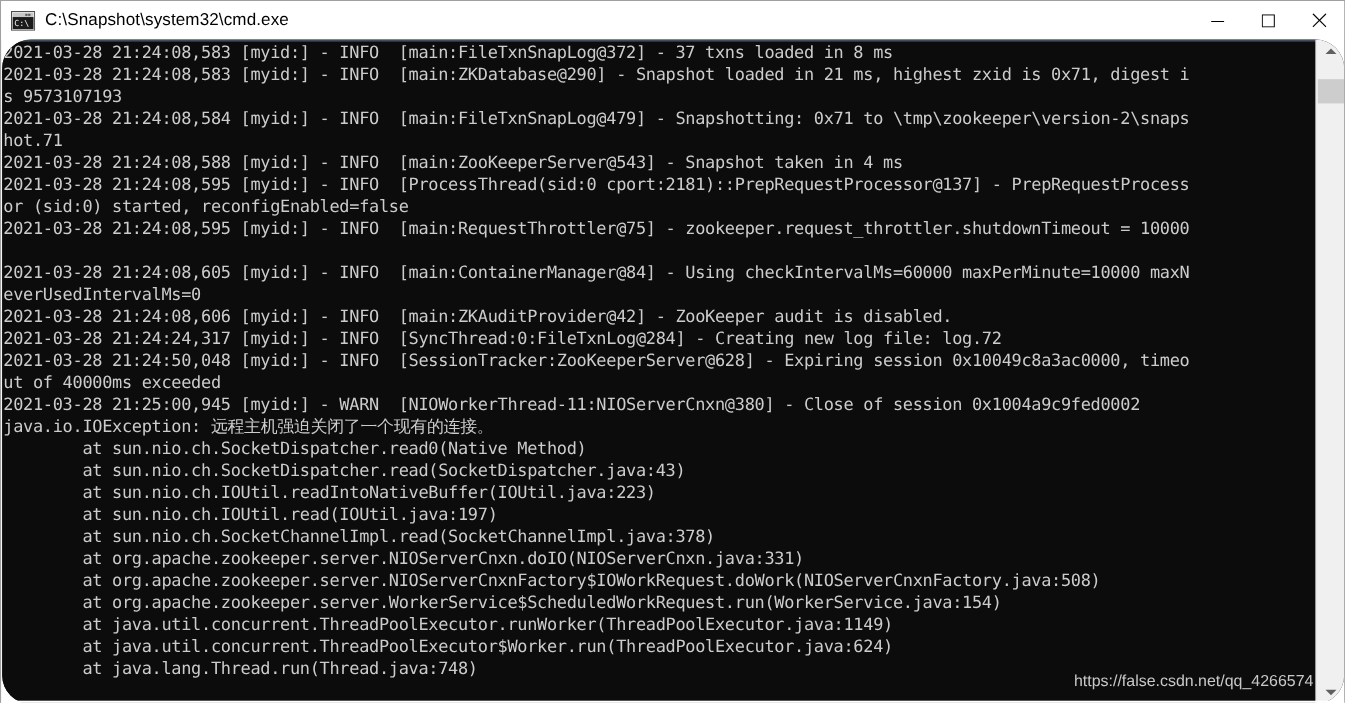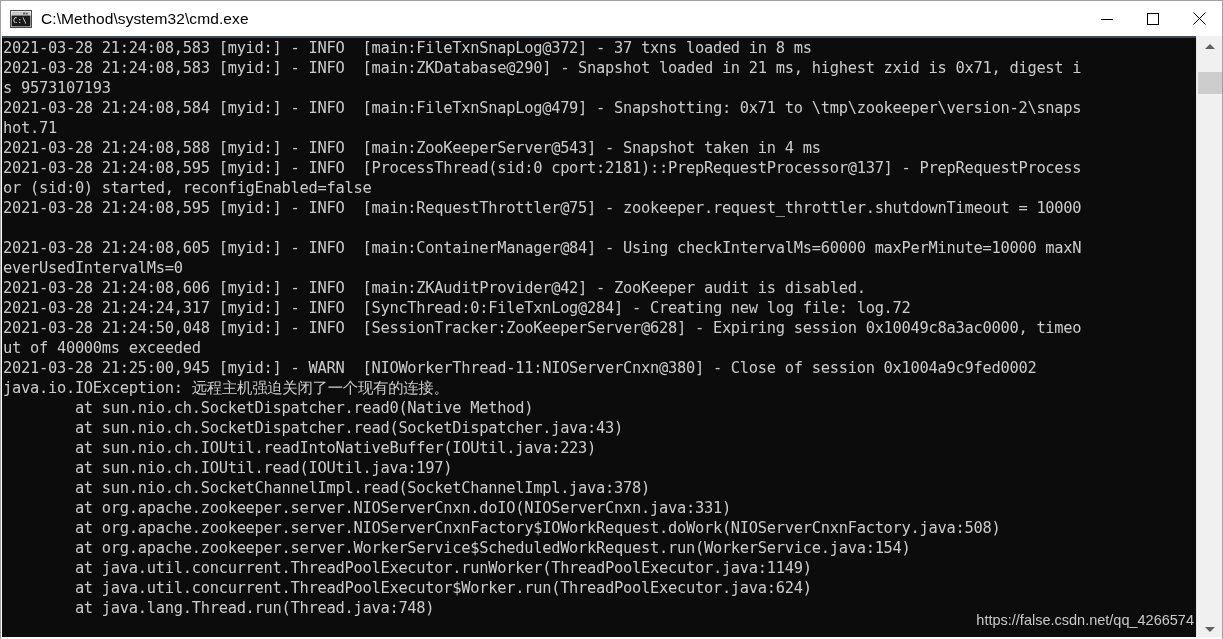--- a/index.html
+++ b/index.html
@@ -183,21 +183,21 @@
       <svg width="22" height="18" viewBox="0 0 22 18" xmlns="http://www.w3.org/2000/svg">
         <rect x="0.5" y="0.5" width="21" height="17" fill="#ffffff" stroke="#4b4b4b"></rect>
         <rect x="1.5" y="1.5" width="19" height="4" fill="#c8c8c8"></rect>
         <rect x="13" y="2.6" width="2" height="1.8" fill="#555555"></rect>
         <rect x="15.6" y="2.6" width="2" height="1.8" fill="#555555"></rect>
         <rect x="1.5" y="5.5" width="19" height="11" fill="#1a1a1a"></rect>
         <text x="3" y="13.4" font-family="'DejaVu Sans Mono', monospace" font-size="7.6" fill="#f2f2f2">C:\</text>
       </svg>
     </div>
 
-    <div id="title-text">C:\Method\system32\cmd.exe</div>
+    <div id="title-text">C:\Snapshot\system32\cmd.exe</div>
 
     <div class="caption-btn">
       <svg width="12" height="12" viewBox="0 0 12 12" xmlns="http://www.w3.org/2000/svg">
         <line x1="0" y1="6.5" x2="12" y2="6.5" stroke="#000000" stroke-width="1"></line>
       </svg>
     </div>
 
     <div class="caption-btn">
       <svg width="12" height="12" viewBox="0 0 12 12" xmlns="http://www.w3.org/2000/svg">
         <rect x="0.5" y="0.5" width="11" height="11" fill="none" stroke="#000000" stroke-width="1"></rect>
@@ -205,21 +205,21 @@
     </div>
 
     <div class="caption-btn">
       <svg width="13" height="13" viewBox="0 0 13 13" xmlns="http://www.w3.org/2000/svg">
         <line x1="0.5" y1="0.5" x2="12.5" y2="12.5" stroke="#000000" stroke-width="1"></line>
         <line x1="12.5" y1="0.5" x2="0.5" y2="12.5" stroke="#000000" stroke-width="1"></line>
       </svg>
     </div>
   </div>
 
-  <div id="console-wrap" style="background: rgb(12, 12, 12);">
+  <div id="console-wrap" style="background: rgb(12, 12, 12); border-radius: 26px;">
 
     <div id="topline"></div>
 
     <div id="console" style="background: rgb(12, 12, 12);">
       <pre id="console-text" style="color: rgb(204, 204, 204);">2021-03-28 21:24:08,583 [myid:] - INFO  [main:FileTxnSnapLog@372] - 37 txns loaded in 8 ms
 2021-03-28 21:24:08,583 [myid:] - INFO  [main:ZKDatabase@290] - Snapshot loaded in 21 ms, highest zxid is 0x71, digest i
 s 9573107193
 2021-03-28 21:24:08,584 [myid:] - INFO  [main:FileTxnSnapLog@479] - Snapshotting: 0x71 to \tmp\zookeeper\version-2\snaps
 hot.71
 2021-03-28 21:24:08,588 [myid:] - INFO  [main:ZooKeeperServer@543] - Snapshot taken in 4 ms

